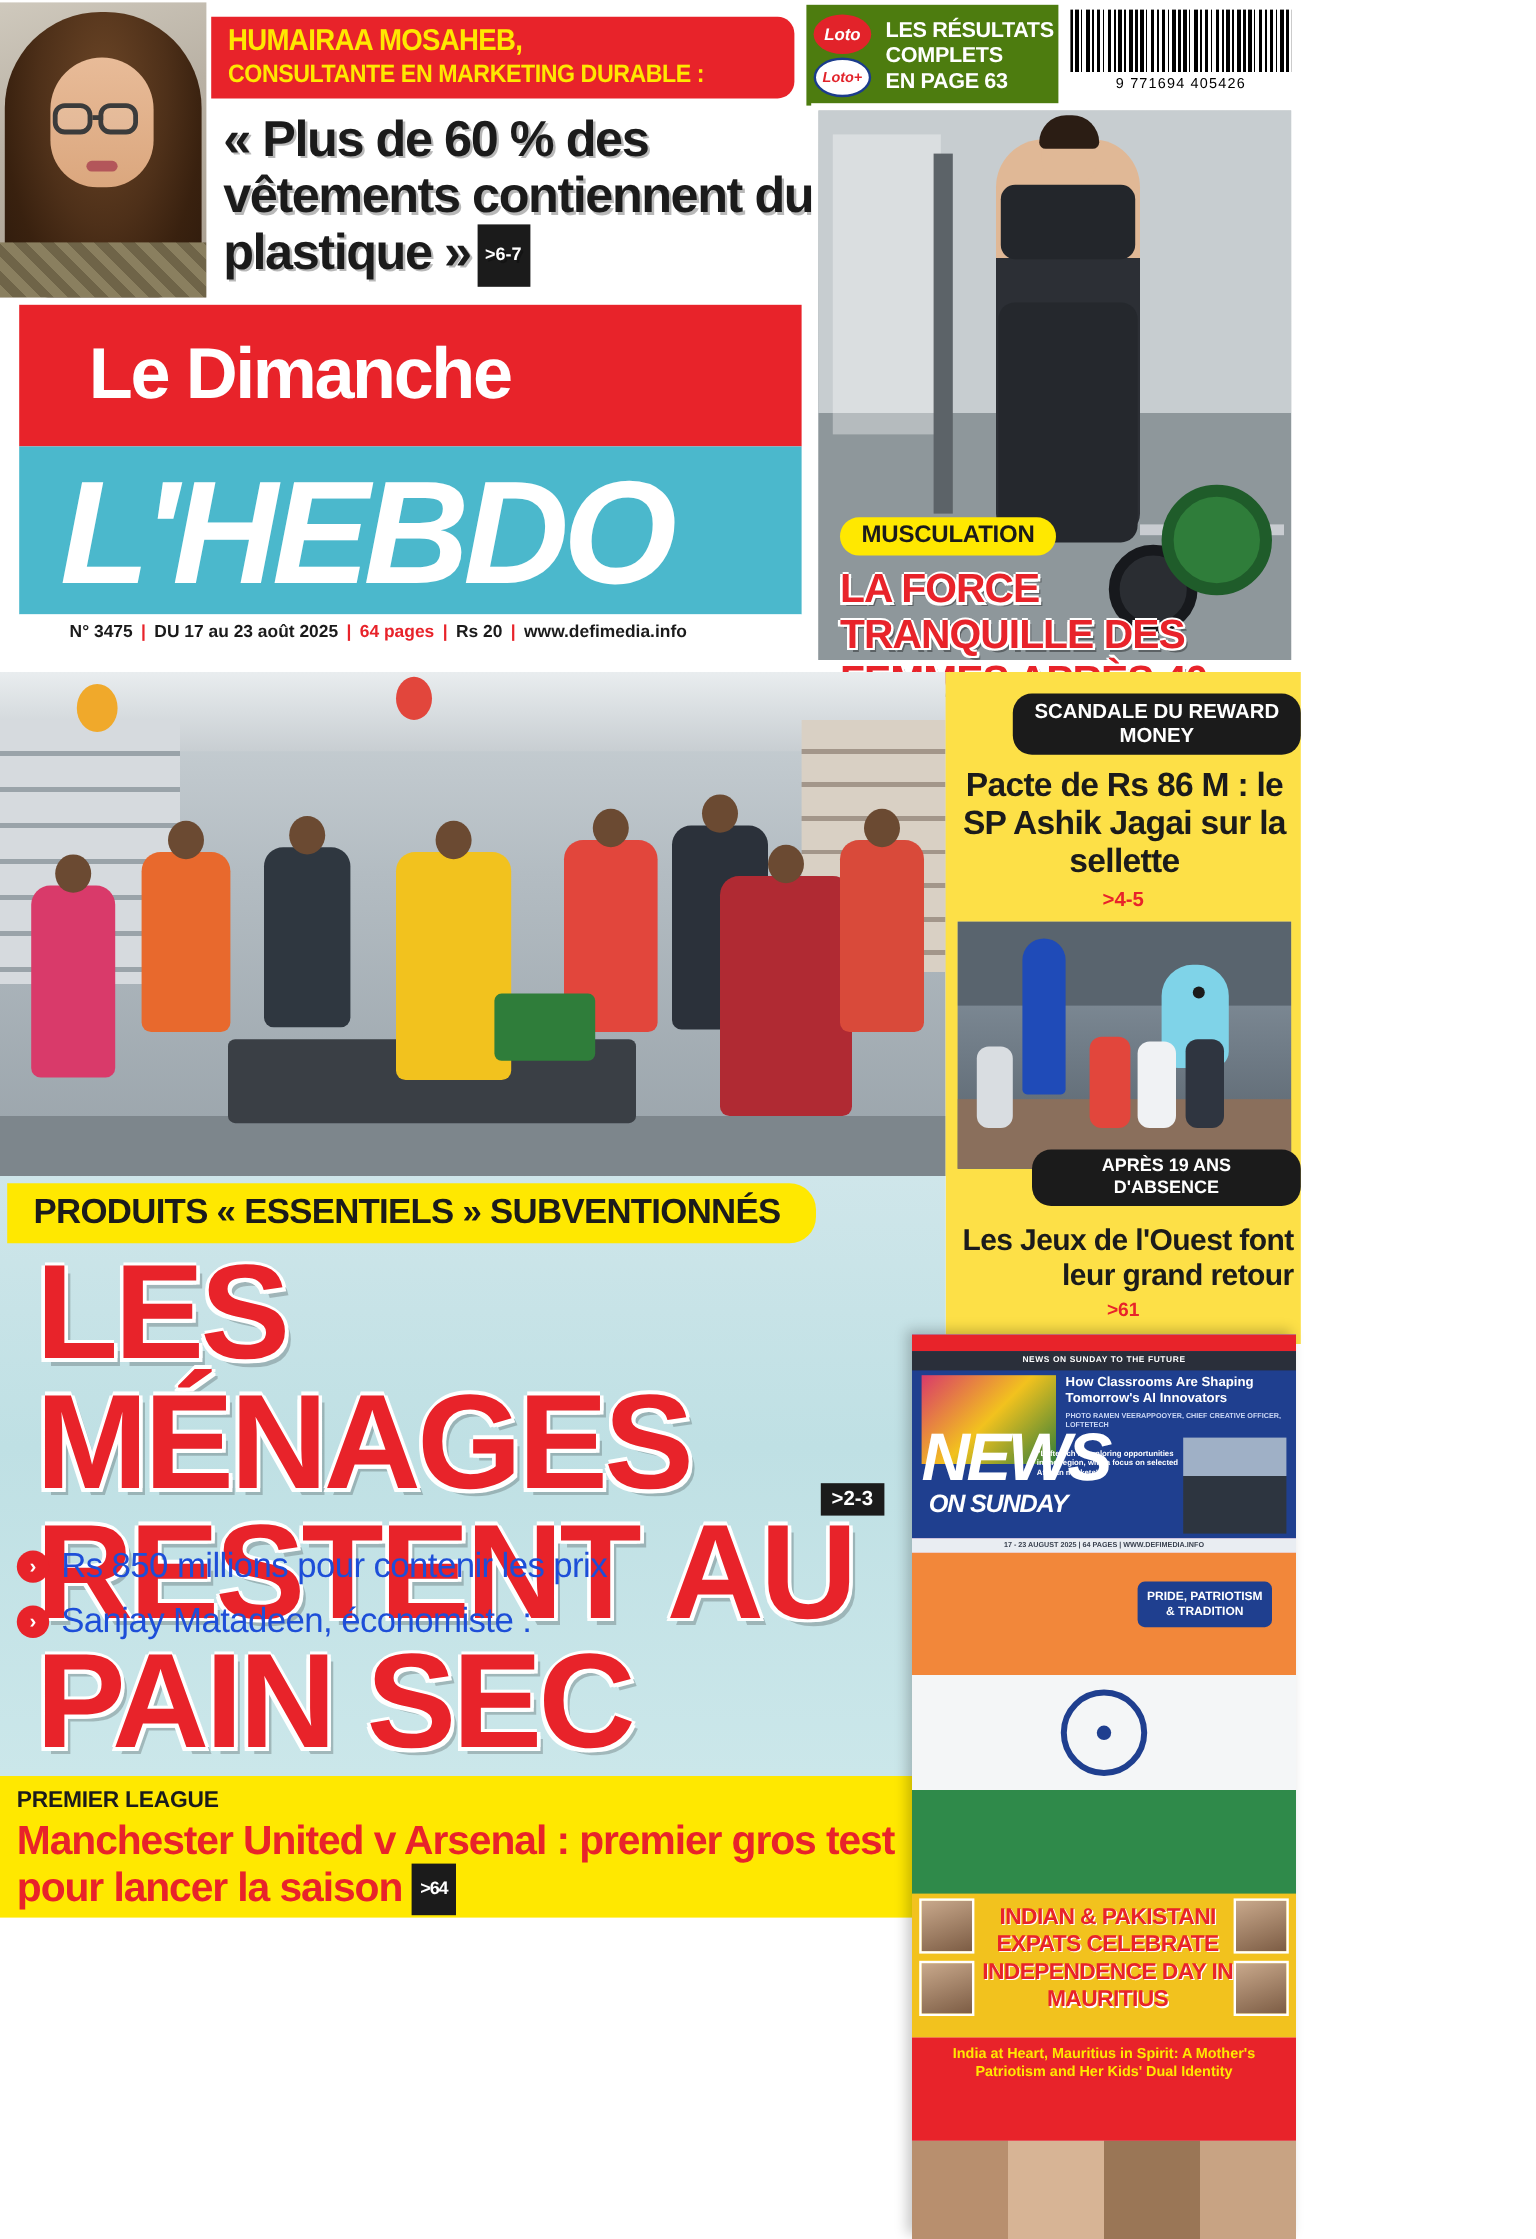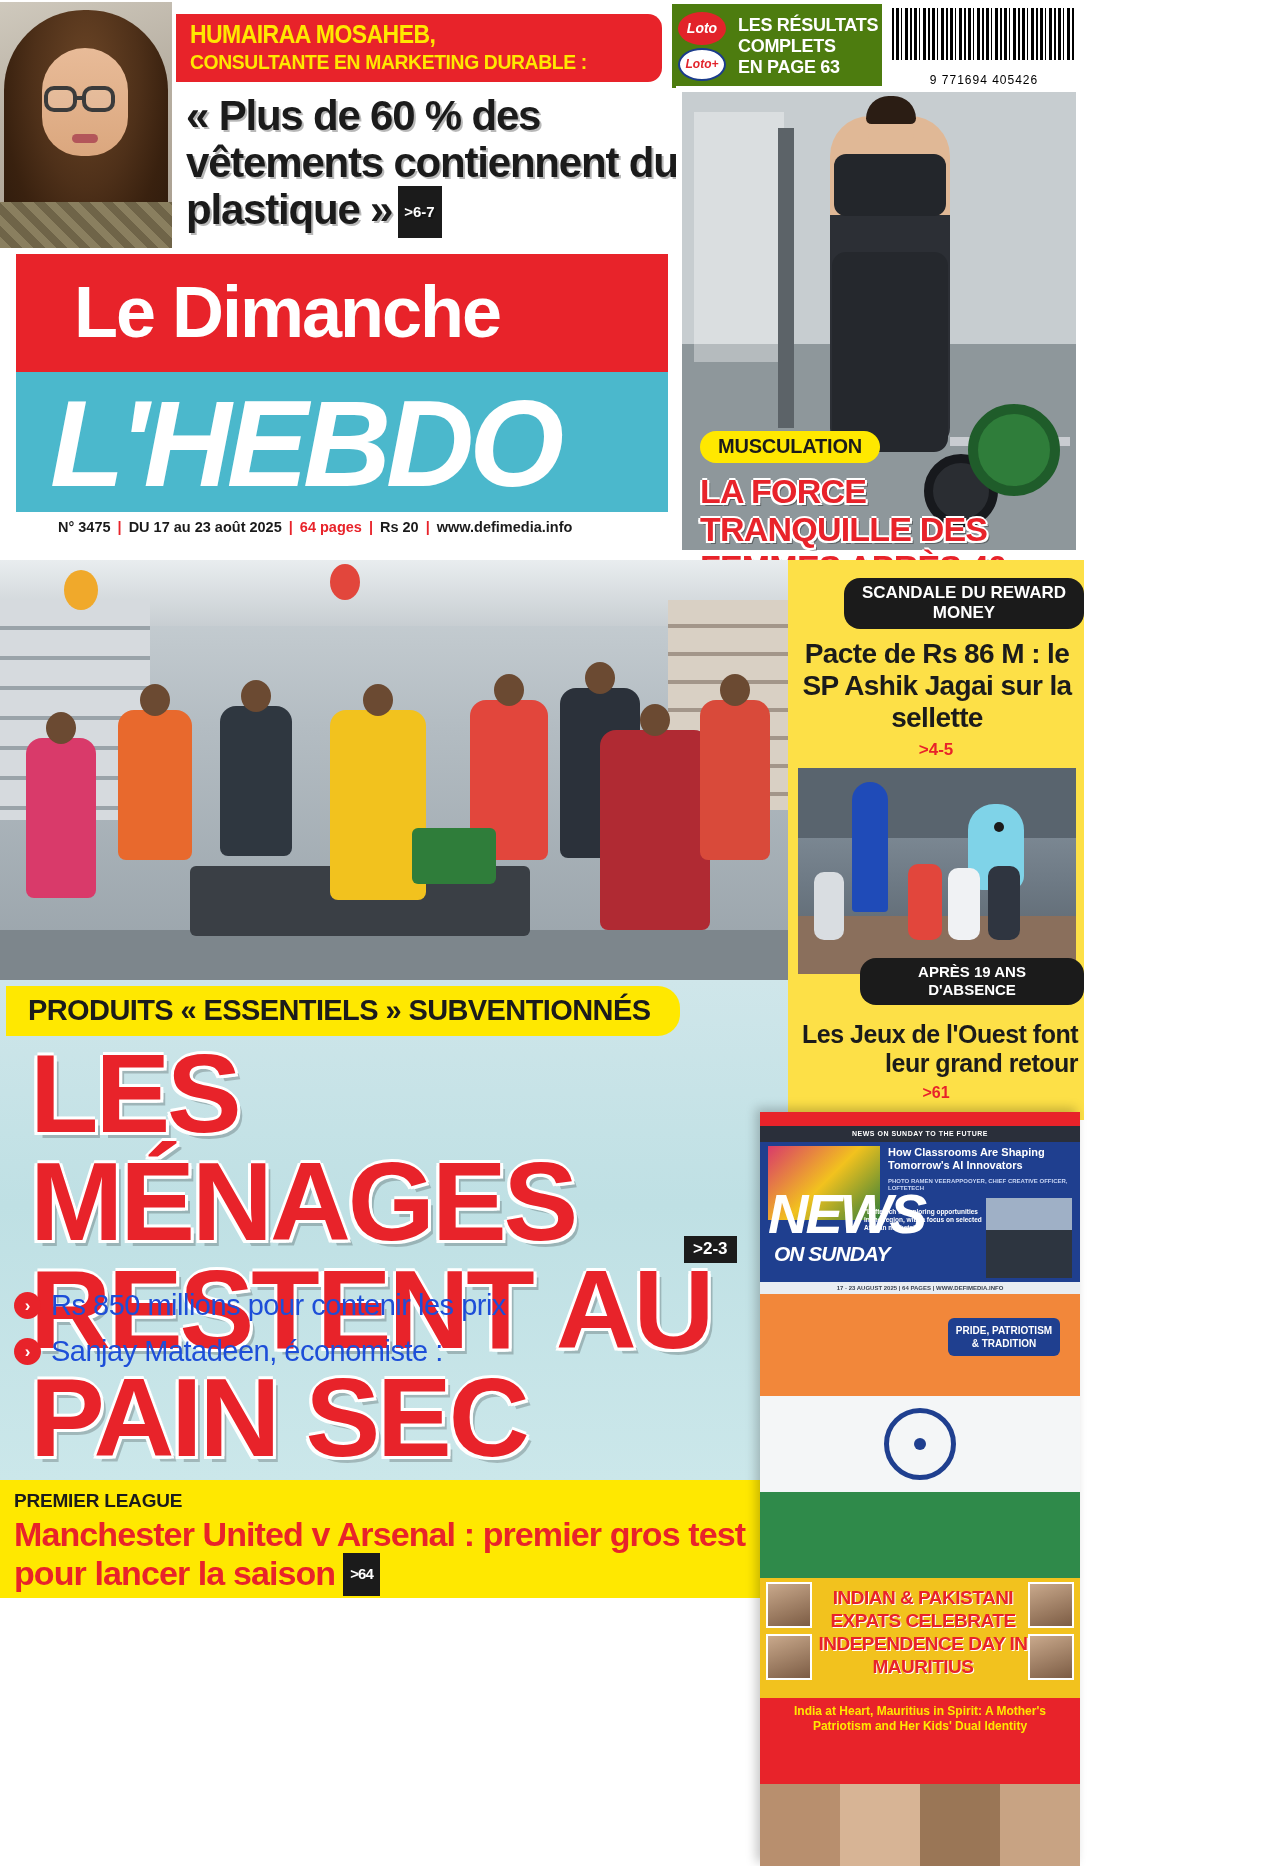--- a/index.html
+++ b/index.html
@@ -98,30 +98,30 @@
     font-family:"Liberation Sans Narrow","Liberation Sans",sans-serif;
   }
 
   
   #barcode-box { left: 886px; top: 4px; width: 196px; height: 80px; background:#ffffff; padding:4px 6px 0 6px; }
   #barcode-bars { height:52px; width:100%;
     background: repeating-linear-gradient(90deg,
       #000 0 2px, #fff 2px 4px, #000 4px 7px, #fff 7px 9px,
       #000 9px 10px, #fff 10px 13px, #000 13px 16px, #fff 16px 18px);
   }
-  #barcode-num { font-size:12px; letter-spacing:1px; text-align:center; margin-top:13px; font-family:"Liberation Sans", sans-serif; }
+  #barcode-num { font-size:12px; letter-spacing:1px; text-align:center; margin-top:2px; font-family:"Liberation Sans", sans-serif; }
 
   
   #masthead { left: 16px; top: 250px; width: 652px; height: 300px; background:#ffffff; }
   #mh-red {
     position:absolute; left:0; top:4px; width:652px; height:118px; background:#e8232a;
   }
   #mh-title {
     position:absolute; left:58px; top:16px;
-    color:#ffffff; font-weight:700; font-size:72px; line-height:92px;
+    color:#ffffff; font-weight:700; font-size:60px; line-height:92px;
     letter-spacing:-2px; font-family:"Liberation Sans", sans-serif;
   }
   #mh-teal {
     position:absolute; left:0; top:122px; width:652px; height:140px; background:#4bb8cc;
   }
   #mh-sub {
     position:absolute; left:34px; top:130px;
     color:#ffffff; font-weight:800; font-style:italic; font-size:122px; line-height:128px;
     letter-spacing:-5px; font-family:Liberation Sans, sans-serif;
   }

